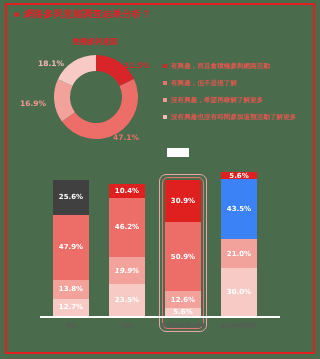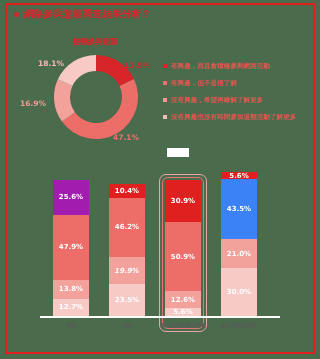--- a/index.html
+++ b/index.html
@@ -263,21 +263,21 @@
     <span class="legend-swatch" style="background:#f3b9b4"></span>
     <span class="legend-text">沒有興趣也沒有時間參加這類活動了解更多</span>
   </div>
 </div>
 
 <div id="tooltip-box"></div>
 
 <div id="bar-chart">
   <div id="bar-plot">
     <div class="bar-col" id="bar-col-0">
-        <div class="bar-seg" style="height: 34.816px; background: #a21caf;">
+        <div class="bar-seg" style="height: 34.816px; background: #404040;">
           <span>25.6%</span>
         </div>
         <div class="bar-seg" style="height: 65.144px; background: rgb(237, 110, 104);">
           <span>47.9%</span>
         </div>
         <div class="bar-seg" style="height: 18.768px; background: rgb(242, 161, 155);">
           <span>13.8%</span>
         </div>
         <div class="bar-seg" style="height: 17.272px; background: rgb(247, 202, 198);">
           <span>12.7%</span>

